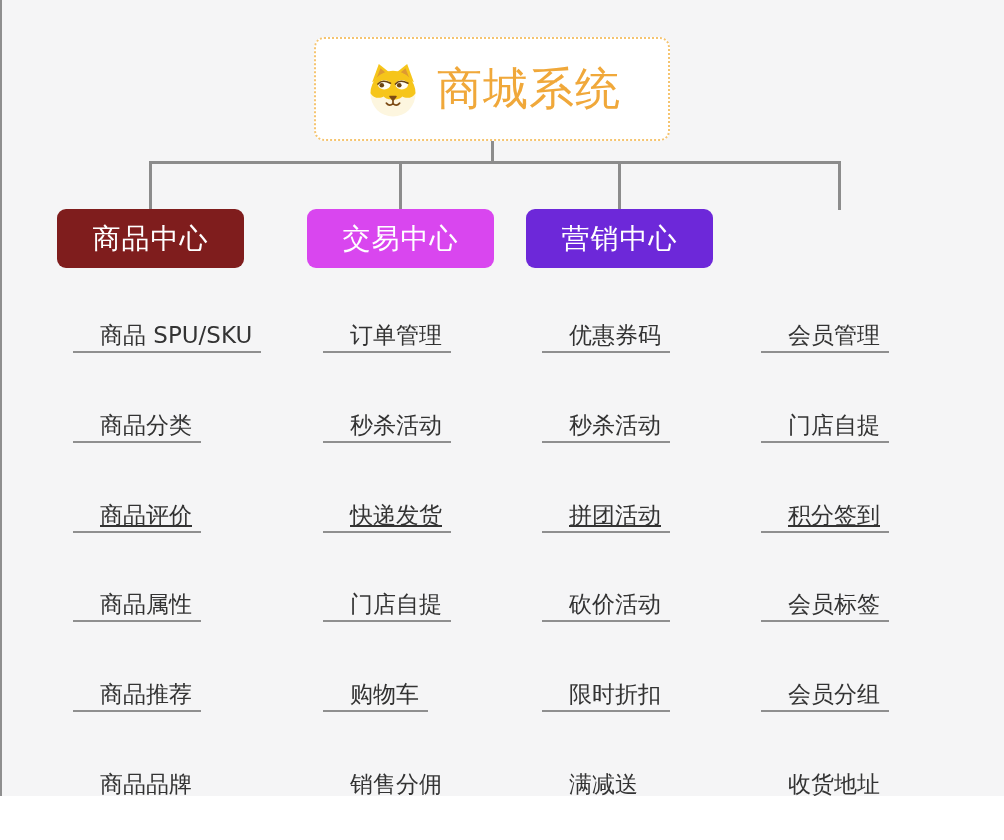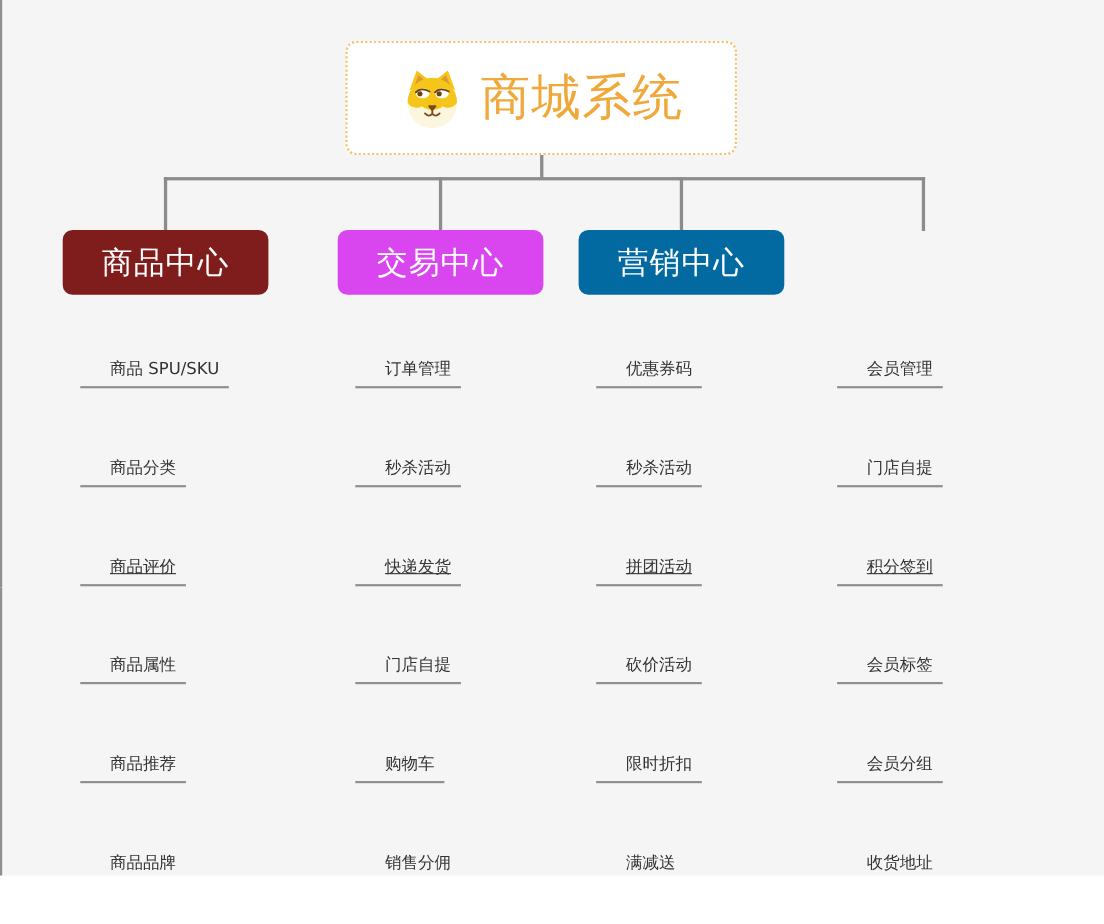--- a/index.html
+++ b/index.html
@@ -65,21 +65,21 @@
   
   .col { position: absolute; top: 0; }
   .col-0 { left: 73px; }
   .col-1 { left: 323px; }
   .col-2 { left: 542px; }
   .col-3 { left: 761px; }
   .child {
     position: absolute;
     left: 0;
     line-height: 32px;
-    font-size: 15px;
+    font-size: 23px;
     color: #333333;
     padding: 0 9px 0 27px;
     border-bottom: 2px solid #8F8F8F;
     white-space: nowrap;
     cursor: pointer;
   }
   .r0 { top: 319px; }
   .r1 { top: 409px; }
   .r2 { top: 499px; text-decoration: underline; }
   .r3 { top: 588px; }
@@ -118,21 +118,21 @@
         <path d="M32.5,45 L39.5,45 L36,49.5 Z" fill="#7C4A14" stroke="#7C4A14" stroke-width="2" stroke-linejoin="round"></path>
         <path d="M36,49.5 L36,53.5" stroke="#7C4A14" stroke-width="2"></path>
         <path d="M28,53 Q32,57.5 36,53.5 Q40,57.5 44,53" stroke="#7C4A14" stroke-width="2" fill="none" stroke-linecap="round"></path>
       </svg>
     </span>
     <span class="root-title" style="color: rgb(240, 168, 58);">商城系统</span>
   </div>
 
   <div class="branch branch-0" style="background: #7f1d1d;">商品中心</div>
   <div class="branch branch-1" style="background: #d946ef;">交易中心</div>
-  <div class="branch branch-2" style="background: #0369a1;">营销中心</div>
+  <div class="branch branch-2" style="background: #6d28d9;">营销中心</div>
 
   <div class="col col-0">
     <div class="child r0">商品 SPU/SKU</div>
     <div class="child r1">商品分类</div>
     <div class="child r2">商品评价</div>
     <div class="child r3">商品属性</div>
     <div class="child r4">商品推荐</div>
     <div class="child r5">商品品牌</div>
   </div>
 

